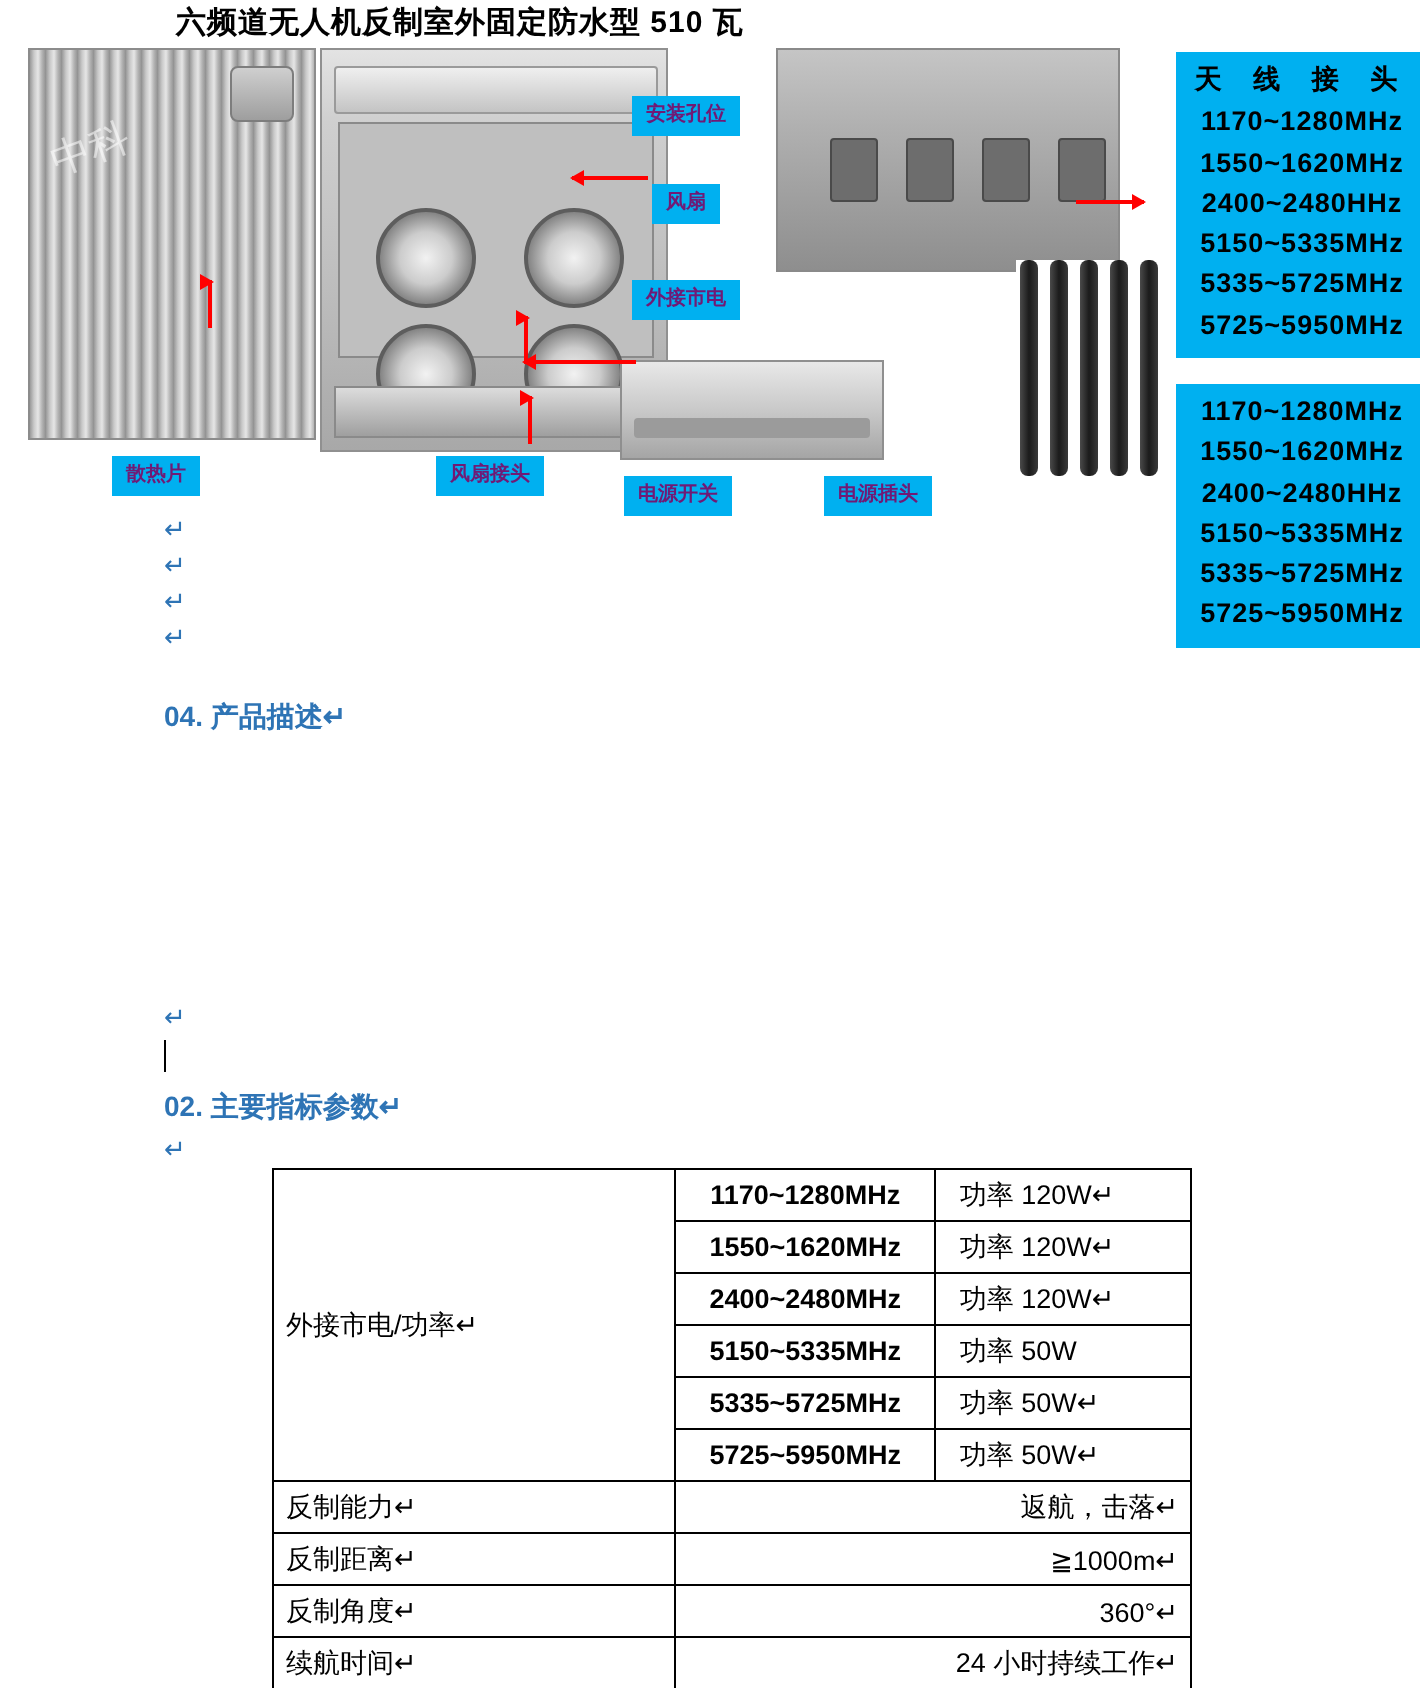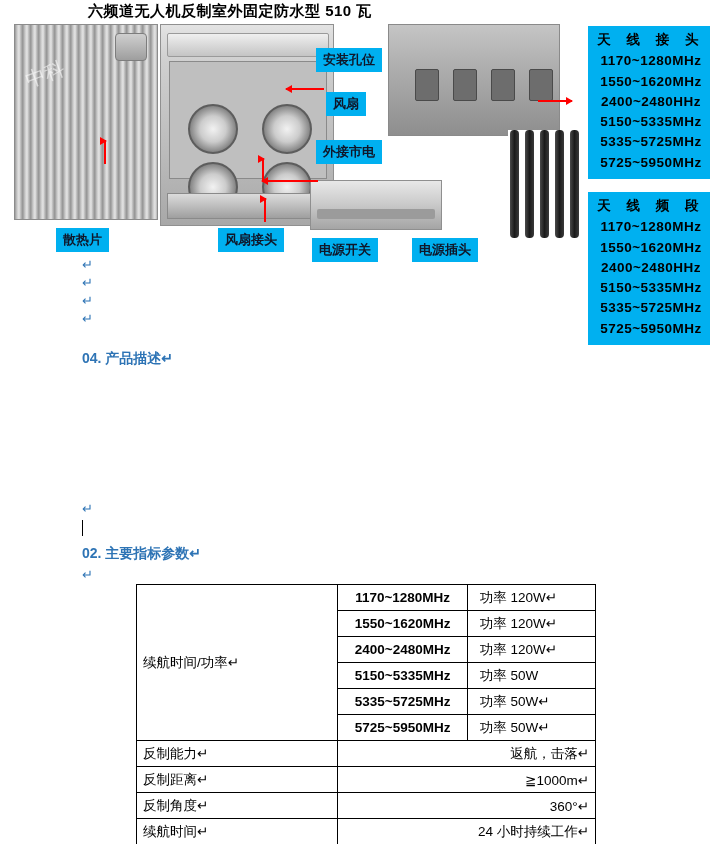--- a/index.html
+++ b/index.html
@@ -131,22 +131,22 @@
     left: 10px; top: 36px;
     font-size: 20px;
     color: rgba(255,255,255,0.55);
     transform: rotate(-20deg);
     pointer-events: none;
   }
   
   .callout {
     position: absolute;
     background: #00b0f0;
-    color: #0f172a;
-    font-size: 13px;
+    color: #701a75;
+    font-size: 10px;
     font-weight: bold;
     padding: 3px 7px;
     white-space: nowrap;
     line-height: 1.35;
   }
   .cl-mount   { left: 316px; top: 48px; }
   .cl-fan     { left: 326px; top: 92px; }
   .cl-bracket { left: 316px; top: 140px; }
   .cl-heat    { left: 56px;  top: 228px; }
   .cl-fanplug { left: 218px; top: 228px; }
@@ -314,21 +314,20 @@
     <div class="ttl">天 线 接 头</div>
     <div>1170~1280MHz</div>
     <div>1550~1620MHz</div>
     <div>2400~2480HHz</div>
     <div>5150~5335MHz</div>
     <div>5335~5725MHz</div>
     <div>5725~5950MHz</div>
   </div>
 
   <div class="infobox ib-band">
-    <div class="ttl">天 线 频 段</div>
     <div>1170~1280MHz</div>
     <div>1550~1620MHz</div>
     <div>2400~2480HHz</div>
     <div>5150~5335MHz</div>
     <div>5335~5725MHz</div>
     <div>5725~5950MHz</div>
   </div>
 
   <div class="marks marks-a">
     <div>↵</div>
@@ -347,21 +346,21 @@
 
   <div class="sec-head sec-2">02. 主要指标参数↵</div>
 
   <div class="marks marks-c">
     <div>↵</div>
   </div>
 
   <table class="spec">
     <tbody>
         <tr>
-      <td class="lbl" rowspan="6">续航时间/功率↵</td>
+      <td class="lbl" rowspan="6">外接市电/功率↵</td>
       <td class="freq">1170~1280MHz</td>
       <td class="pw">功率 120W↵</td>
     </tr>
     <tr>
       <td class="freq">1550~1620MHz</td>
       <td class="pw">功率 120W↵</td>
     </tr>
     <tr>
       <td class="freq">2400~2480MHz</td>
       <td class="pw">功率 120W↵</td>

